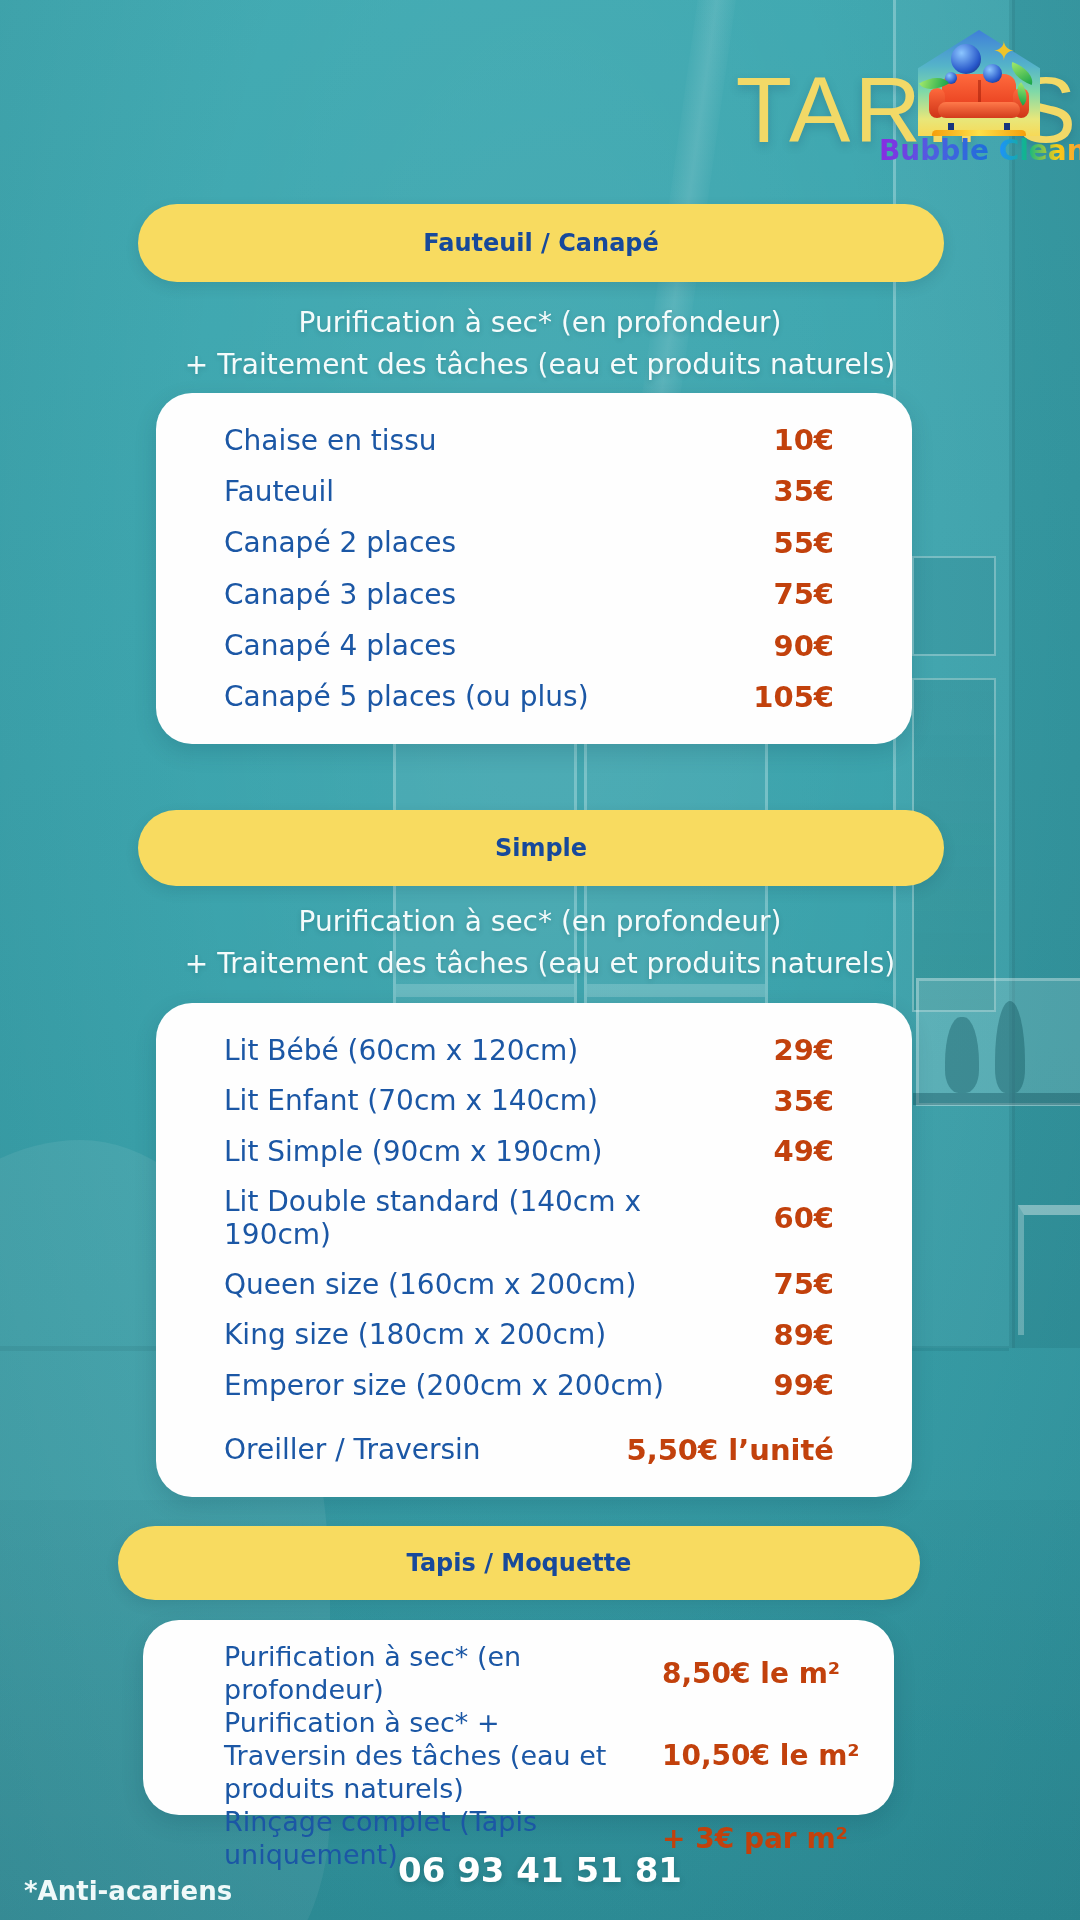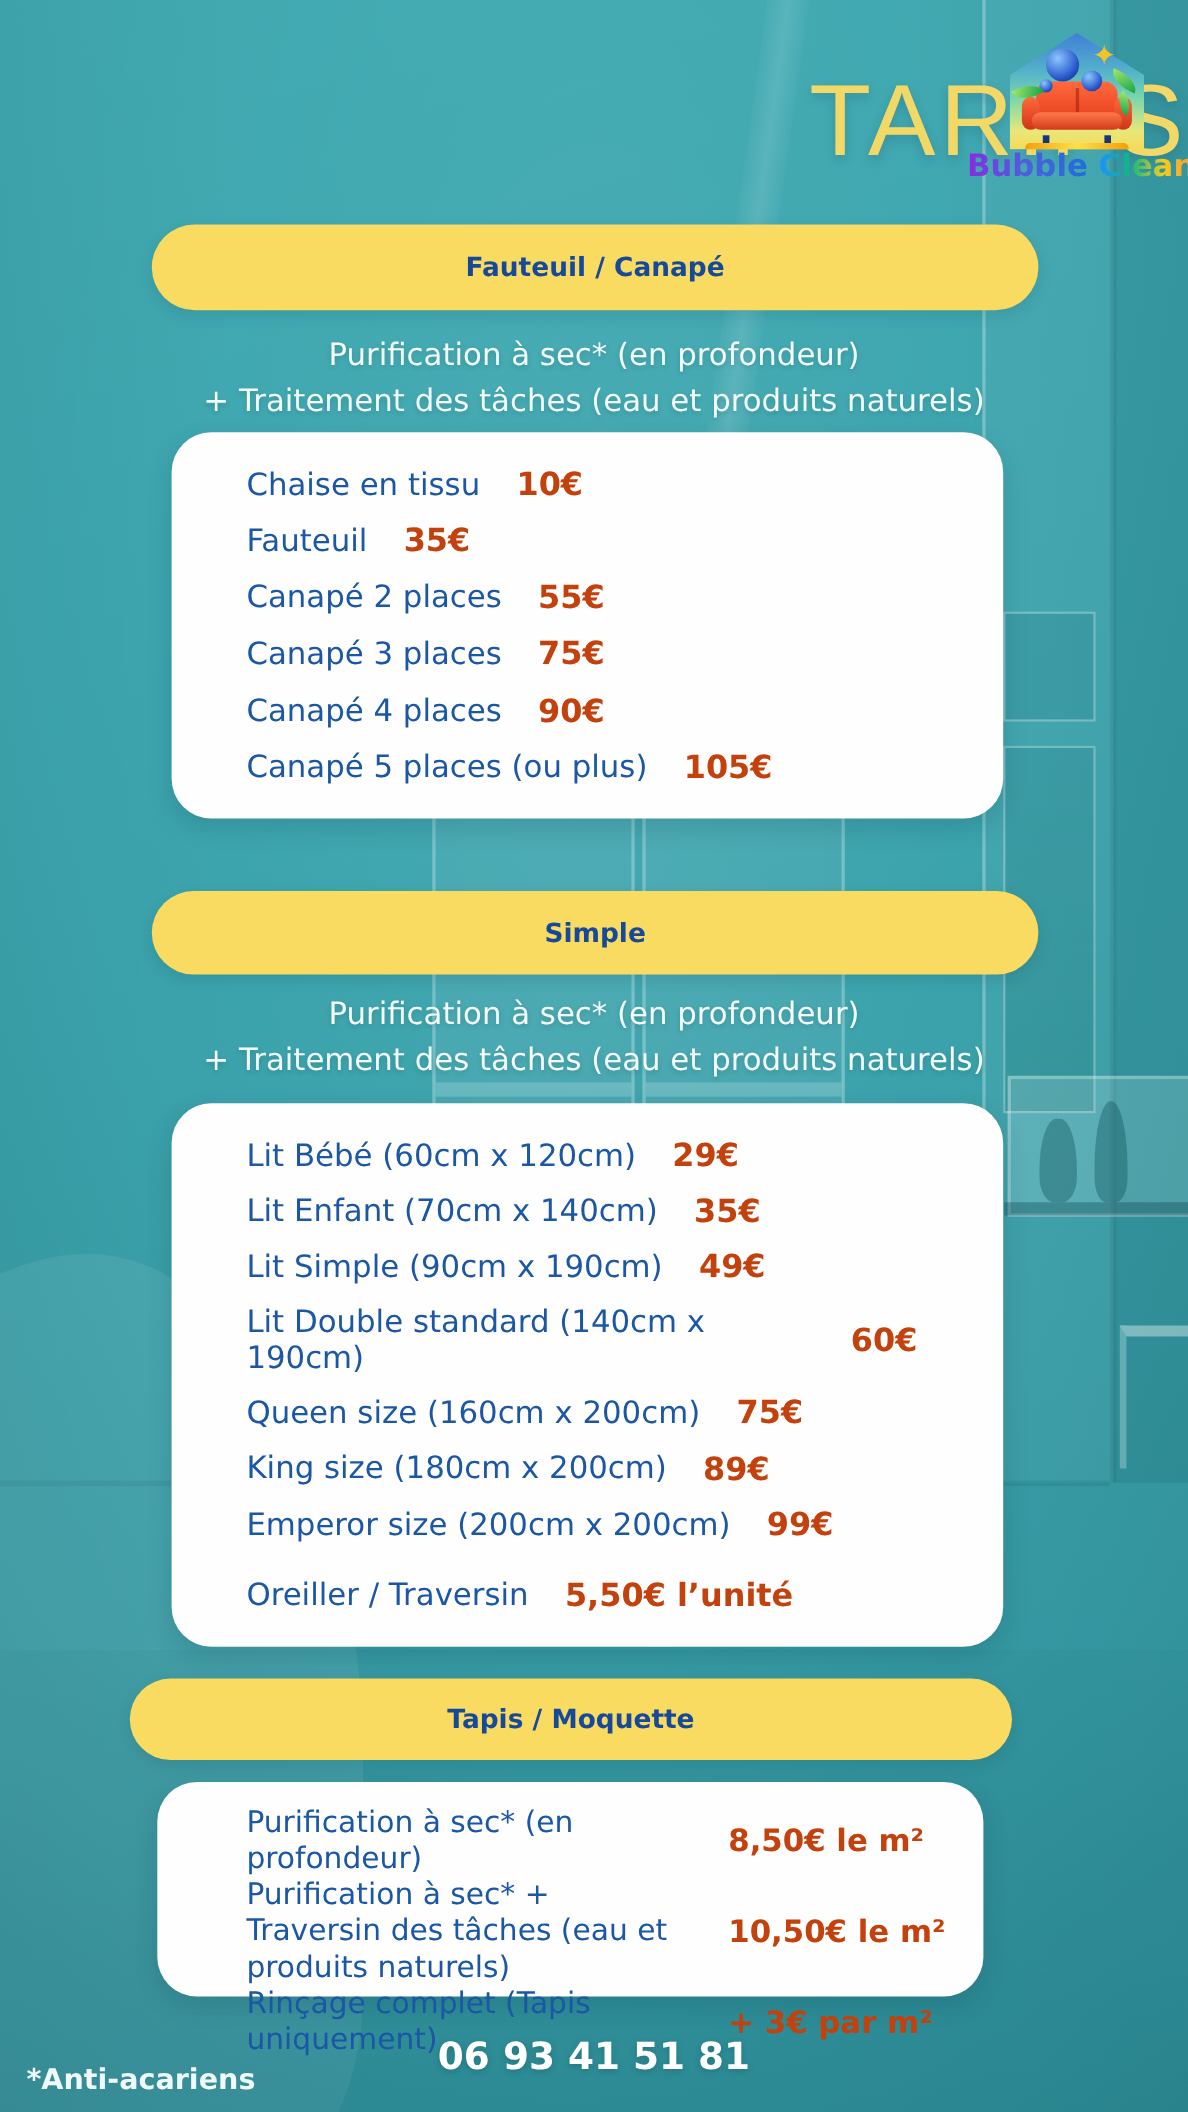--- a/index.html
+++ b/index.html
@@ -88,21 +88,21 @@
   .pill2{left:138px;top:810px;width:806px;height:76px;}
   .pill3{left:118px;top:1526px;width:802px;height:74px;}
   .desc{left:0;width:1080px;text-align:center;color:#F4FBFB;font-size:28px;line-height:42px;
     text-shadow:0 2px 5px rgba(0,50,60,0.18);}
   .desc1{top:302px;} .desc2{top:901px;}
   .card{background:#FEFEFE;border-radius:36px;box-shadow:0 8px 22px rgba(0,45,60,0.16);
     display:flex;flex-direction:column;justify-content:space-between;box-sizing:border-box;}
   .card1{left:156px;top:393px;width:756px;height:351px;padding:30px 78px 30px 68px;}
   .card2{left:156px;top:1003px;width:756px;height:494px;padding:30px 78px 30px 68px;}
   .card3{left:143px;top:1620px;width:751px;height:195px;padding:20px 34px 20px 81px;}
-  .row{display:flex;align-items:center;gap:33px;}
+  .row{display:flex;align-items:center;justify-content:space-between;gap:33px;}
   .row .lbl{color:#1B57A5;font-size:28px;}
   .row .prc{color:#c2410c;font-size:29px;font-weight:700;text-align:right;white-space:nowrap;}
   .row.spaced{margin-top:14px;}
   .card3 .row .lbl{font-size:27px;line-height:33px;flex:1;padding-right:14px;}
   .card3 .row .prc{width:198px;text-align:left;font-size:28px;}
 
   
   .footnote{left:24px;top:1876px;color:#EFF9F9;font-size:26px;font-weight:bold;}
   .phone{left:0;top:1850px;width:1080px;text-align:center;color:#FFFFFF;font-size:34px;font-weight:700;
     text-shadow:0 2px 6px rgba(0,50,60,0.25);}

